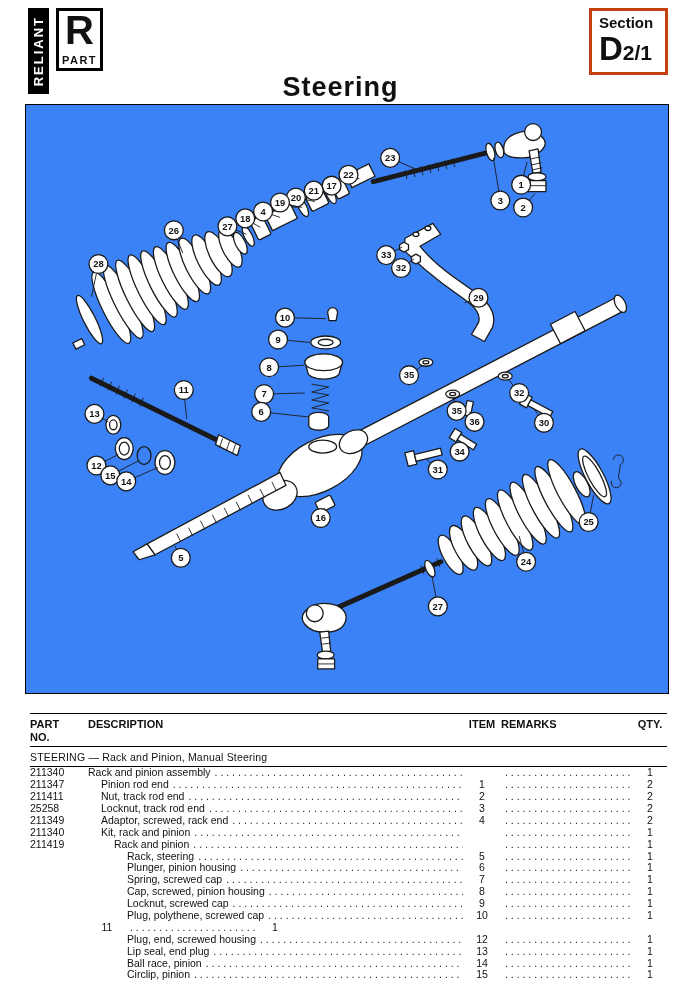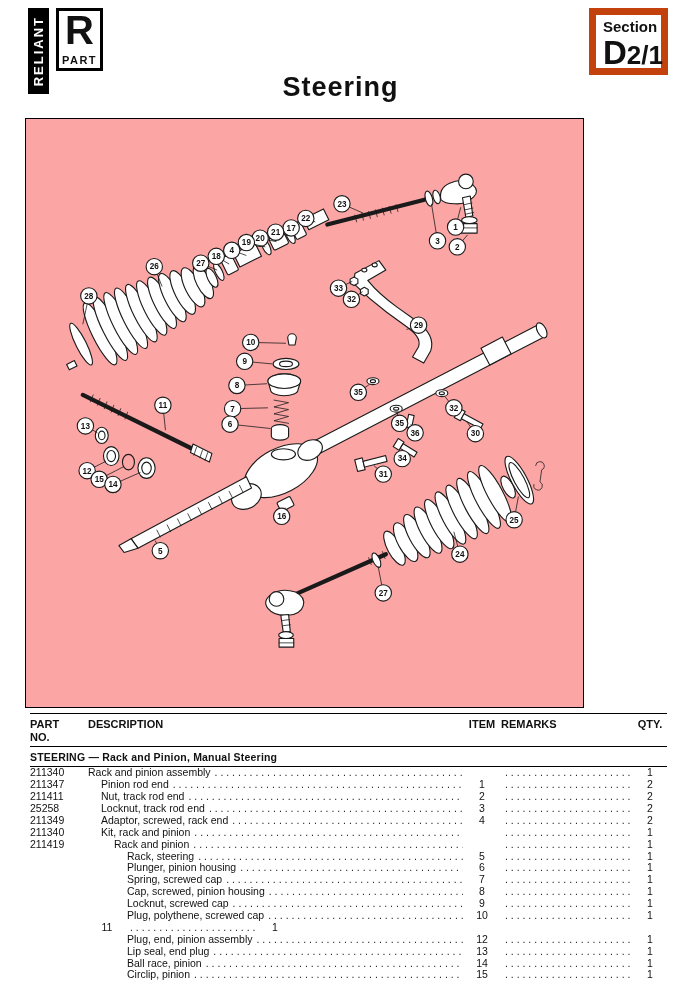--- a/index.html
+++ b/index.html
@@ -11,42 +11,42 @@
   .brand-strip { position:absolute; left:28px; top:8px; width:21px; height:86px; background:#000;
                  display:flex; align-items:center; justify-content:center; }
   .brand-strip span { writing-mode:vertical-rl; transform:rotate(180deg); color:#fff;
                       font-size:13px; font-weight:bold; letter-spacing:2px; }
   .rpart-box { position:absolute; left:56px; top:8px; width:47px; height:63px; border:3px solid #000;
                display:flex; flex-direction:column; align-items:center; justify-content:space-between; padding:0 2px 2px; }
   .rpart-r { font-size:40px; font-weight:900; line-height:0.95; }
   .rpart-word { font-size:11px; font-weight:900; letter-spacing:1.5px; }
   .page-title { position:absolute; top:72px; left:0; right:16px; text-align:center;
                 font-size:27px; font-weight:bold; letter-spacing:1px; }
-  .section-box { position:absolute; right:29px; top:8px; width:79px; height:67px; border:7px solid #c2410c; padding:3px 7px; }
+  .section-box { position:absolute; right:29px; top:8px; width:79px; height:67px; border:3px solid #c2410c; padding:3px 7px; }
   .section-label { font-size:15px; font-weight:bold; }
   .section-code { font-weight:bold; line-height:1; margin-top:1px; }
   .section-code .d { font-size:33px; }
-  .section-code .sub { font-size:26px; }
+  .section-code .sub { font-size:21px; }
 
   
-  .diagram-frame { position:absolute; left:25px; top:118px; width:559px; height:590px; border:1.5px solid #000; background:#fca5a5; }
+  .diagram-frame { position:absolute; left:25px; top:104px; width:644px; height:590px; border:1.5px solid #000; background:#3b82f6; }
   .diagram-frame svg { width:100%; height:100%; display:block; }
   #diagram-svg .part { stroke:#1a1a1a; fill:#fff; stroke-width:1.3; stroke-linejoin:round; stroke-linecap:round; }
   #diagram-svg .thin { stroke:#1a1a1a; fill:none; stroke-width:0.9; stroke-linecap:round; }
   #diagram-svg .rod  { stroke:#1a1a1a; stroke-width:5; fill:none; stroke-linecap:round; }
   #diagram-svg .leader { stroke:#1a1a1a; stroke-width:0.9; }
   #diagram-svg .co-circle { fill:#fff; stroke:#1a1a1a; stroke-width:1.3; }
   #diagram-svg .co-text { font-family:"Liberation Sans",sans-serif; font-size:9.5px; font-weight:bold;
                           text-anchor:middle; fill:#111; }
 
   
   .parts-table { position:absolute; left:30px; top:713px; width:637px; font-size:10.5px; }
   .rule { border-top:1.5px solid #000; height:0; }
   .thead { display:flex; padding:4px 0 3px; font-weight:bold; font-size:11px; line-height:1.15; }
-  .section-title { font-weight:bold; padding:4px 0 3px; letter-spacing:0.2px; }
+  .section-title { font-weight:normal; padding:4px 0 3px; letter-spacing:0.2px; }
   .trow { display:flex; line-height:11.9px; height:11.9px; white-space:nowrap; }
   .c-part { width:58px; flex:none; }
   .c-desc { flex:1; display:flex; overflow:hidden; white-space:nowrap; min-width:0; }
   .c-desc .dtext { flex:none; }
   .c-item { width:38px; flex:none; text-align:center; }
   .c-rem  { width:132px; flex:none; overflow:hidden; white-space:nowrap; }
   .c-qty  { width:34px; flex:none; text-align:center; }
   .dots { flex:1 1 0; overflow:hidden; white-space:nowrap; color:#222; margin-left:4px; min-width:0; display:block; }
   .dots::after { content:" .  .  .  .  .  .  .  .  .  .  .  .  .  .  .  .  .  .  .  .  .  .  .  .  .  .  .  .  .  .  .  .  .  .  .  .  .  .  .  .  .  .  .  .  .  .  .  .  .  .  .  .  .  .  .  .  .  .  .  .  .  .  .  .  .  .  .  .  .  ."; }
 </style>
@@ -591,21 +591,21 @@
           <span class="c-part"></span>
           <span class="c-item">11</span>
           <span class="c-rem">
             <span class="dots"></span>
           </span>
           <span class="c-qty">1</span>
         </div>
         <div class="trow">
           <span class="c-part"></span>
           <span class="c-desc" style="padding-left:39px">
-            <span class="dtext">Plug, end, pinion assembly</span>
+            <span class="dtext">Plug, end, screwed housing</span>
             <span class="dots"></span>
           </span>
           <span class="c-item">12</span>
           <span class="c-rem">
             <span class="dots"></span>
           </span>
           <span class="c-qty">1</span>
         </div>
         <div class="trow">
           <span class="c-part"></span>

